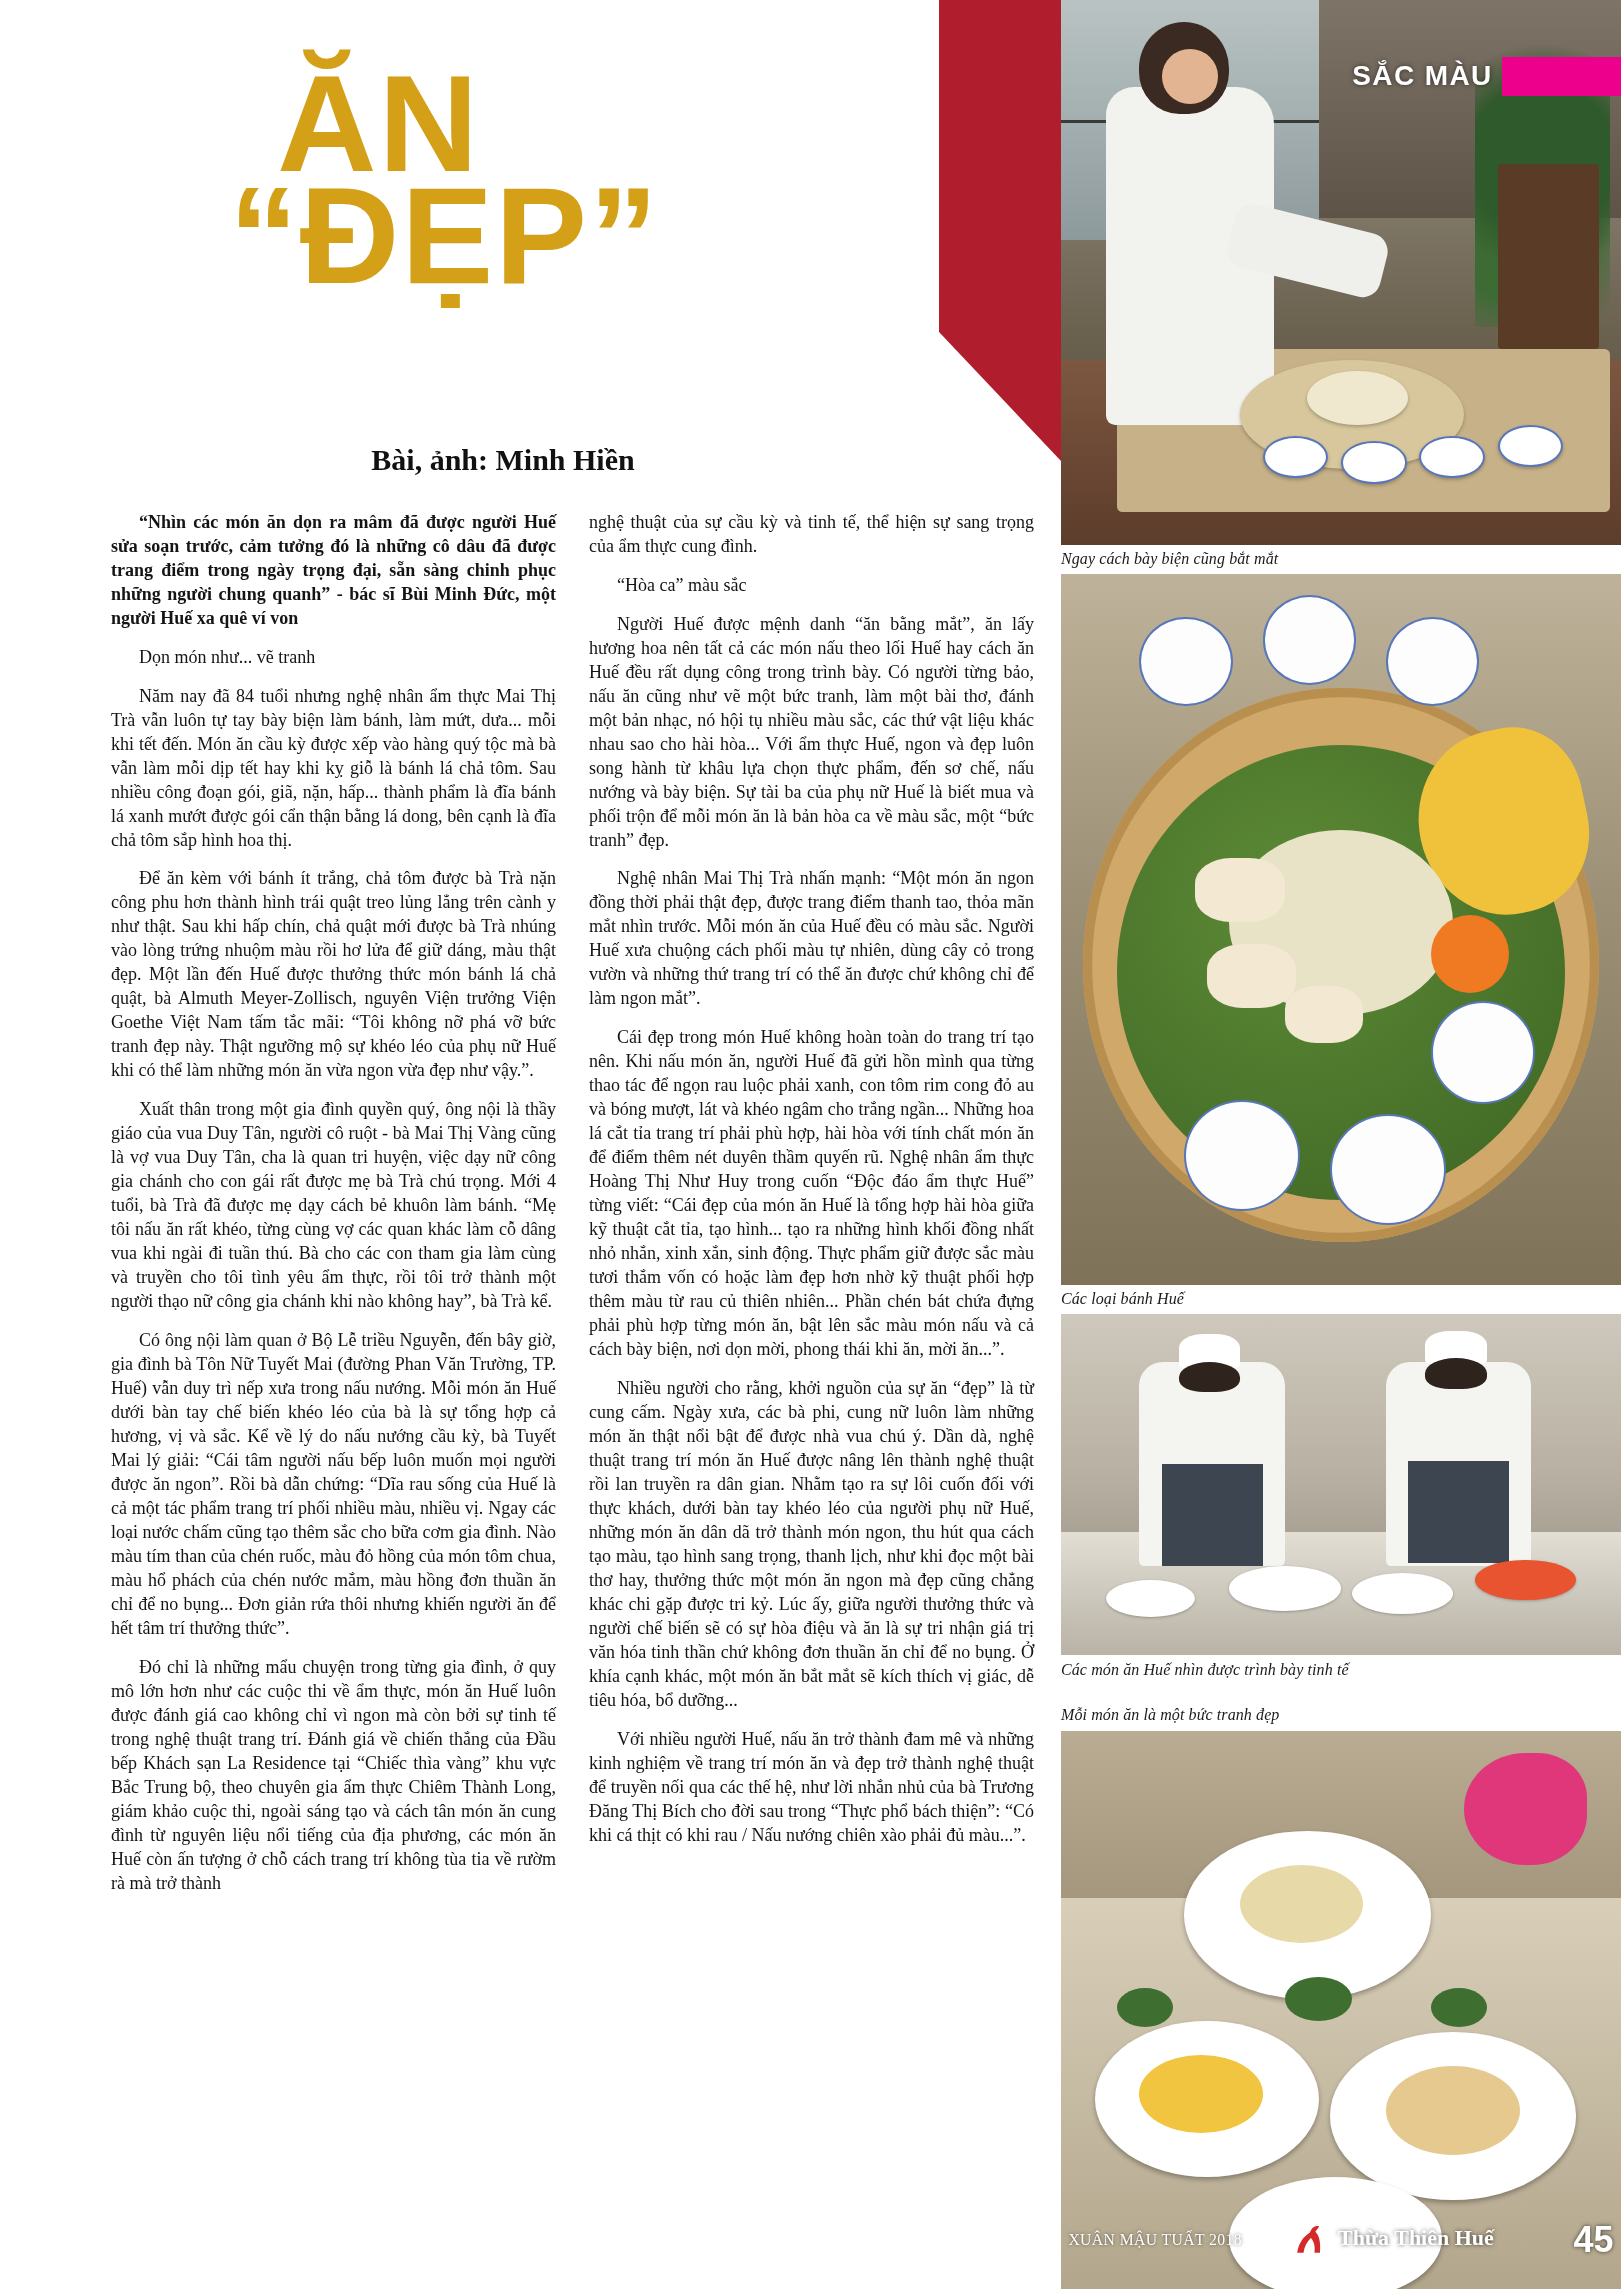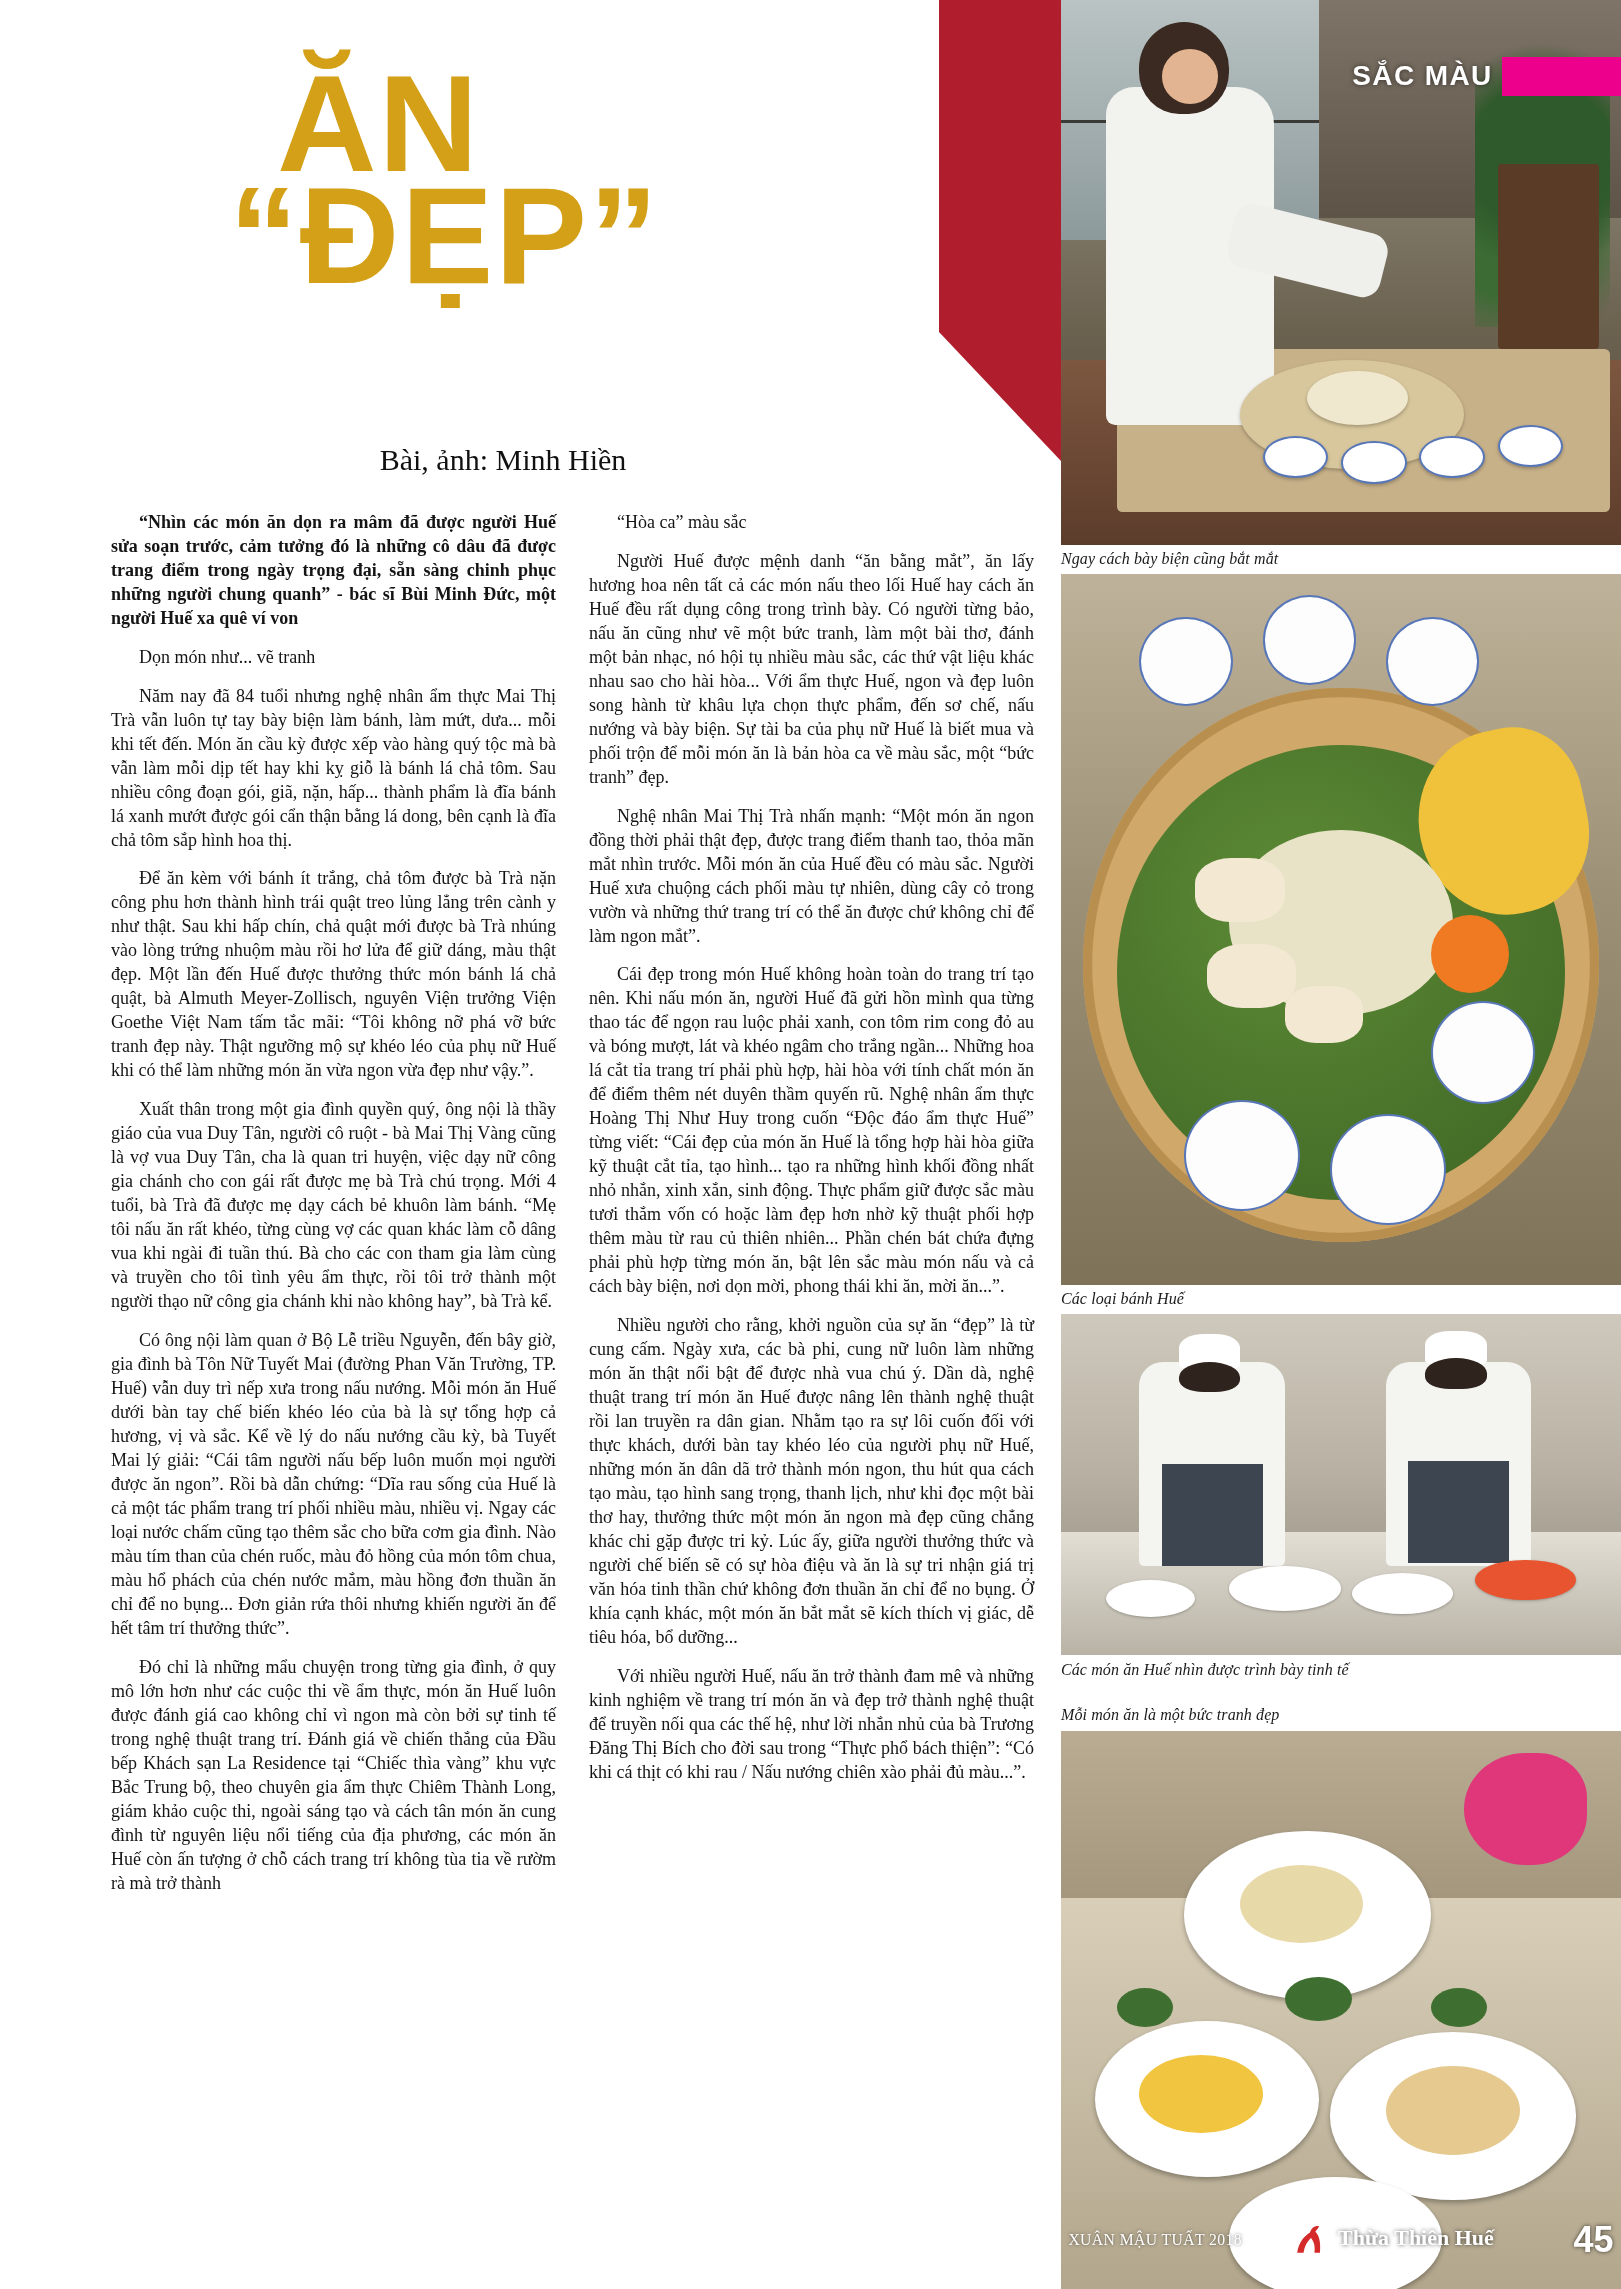--- a/index.html
+++ b/index.html
@@ -121,21 +121,21 @@
     color: #d4a017;
     letter-spacing: 1.8px;
   }
   .byline {
     position: absolute;
     left: 0;
     top: 443px;
     width: 1006px;
     text-align: center;
     font-family: "Liberation Serif", serif;
-    font-weight: normal;
+    font-weight: bold;
     font-size: 30px;
     color: #111;
   }
 
   
   .col {
     position: absolute;
     top: 510px;
     width: 445px;
     font-size: 18px;
@@ -267,20 +267,21 @@
     <p class="lead">“Nhìn các món ăn dọn ra mâm đã được người Huế sửa soạn trước, cảm tưởng đó là những cô dâu đã được trang điểm trong ngày trọng đại, sẵn sàng chinh phục những người chung quanh” - bác sĩ Bùi Minh Đức, một người Huế xa quê ví von</p>
     <p class="sub">Dọn món như... vẽ tranh</p>
     <p>Năm nay đã 84 tuổi nhưng nghệ nhân ẩm thực Mai Thị Trà vẫn luôn tự tay bày biện làm bánh, làm mứt, dưa... mỗi khi tết đến. Món ăn cầu kỳ được xếp vào hàng quý tộc mà bà vẫn làm mỗi dịp tết hay khi kỵ giỗ là bánh lá chả tôm. Sau nhiều công đoạn gói, giã, nặn, hấp... thành phẩm là đĩa bánh lá xanh mướt được gói cẩn thận bằng lá dong, bên cạnh là đĩa chả tôm sắp hình hoa thị.</p>
     <p>Để ăn kèm với bánh ít trắng, chả tôm được bà Trà nặn công phu hơn thành hình trái quật treo lủng lẳng trên cành y như thật. Sau khi hấp chín, chả quật mới được bà Trà nhúng vào lòng trứng nhuộm màu rồi hơ lửa để giữ dáng, màu thật đẹp. Một lần đến Huế được thưởng thức món bánh lá chả quật, bà Almuth Meyer-Zollisch, nguyên Viện trưởng Viện Goethe Việt Nam tấm tắc mãi: “Tôi không nỡ phá vỡ bức tranh đẹp này. Thật ngưỡng mộ sự khéo léo của phụ nữ Huế khi có thể làm những món ăn vừa ngon vừa đẹp như vậy.”.</p>
     <p>Xuất thân trong một gia đình quyền quý, ông nội là thầy giáo của vua Duy Tân, người cô ruột - bà Mai Thị Vàng cũng là vợ vua Duy Tân, cha là quan tri huyện, việc dạy nữ công gia chánh cho con gái rất được mẹ bà Trà chú trọng. Mới 4 tuổi, bà Trà đã được mẹ dạy cách bẻ khuôn làm bánh. “Mẹ tôi nấu ăn rất khéo, từng cùng vợ các quan khác làm cỗ dâng vua khi ngài đi tuần thú. Bà cho các con tham gia làm cùng và truyền cho tôi tình yêu ẩm thực, rồi tôi trở thành một người thạo nữ công gia chánh khi nào không hay”, bà Trà kể.</p>
     <p>Có ông nội làm quan ở Bộ Lễ triều Nguyễn, đến bây giờ, gia đình bà Tôn Nữ Tuyết Mai (đường Phan Văn Trường, TP. Huế) vẫn duy trì nếp xưa trong nấu nướng. Mỗi món ăn Huế dưới bàn tay chế biến khéo léo của bà là sự tổng hợp cả hương, vị và sắc. Kể về lý do nấu nướng cầu kỳ, bà Tuyết Mai lý giải: “Cái tâm người nấu bếp luôn muốn mọi người được ăn ngon”. Rồi bà dẫn chứng: “Dĩa rau sống của Huế là cả một tác phẩm trang trí phối nhiều màu, nhiều vị. Ngay các loại nước chấm cũng tạo thêm sắc cho bữa cơm gia đình. Nào màu tím than của chén ruốc, màu đỏ hồng của món tôm chua, màu hổ phách của chén nước mắm, màu hồng đơn thuần ăn chỉ để no bụng... Đơn giản rứa thôi nhưng khiến người ăn để hết tâm trí thưởng thức”.</p>
     <p>Đó chỉ là những mẩu chuyện trong từng gia đình, ở quy mô lớn hơn như các cuộc thi về ẩm thực, món ăn Huế luôn được đánh giá cao không chỉ vì ngon mà còn bởi sự tinh tế trong nghệ thuật trang trí. Đánh giá về chiến thắng của Đầu bếp Khách sạn La Residence tại “Chiếc thìa vàng” khu vực Bắc Trung bộ, theo chuyên gia ẩm thực Chiêm Thành Long, giám khảo cuộc thi, ngoài sáng tạo và cách tân món ăn cung đình từ nguyên liệu nổi tiếng của địa phương, các món ăn Huế còn ấn tượng ở chỗ cách trang trí không tùa tia về rườm rà mà trở thành</p>
   </div>
 
   <div class="col right">
+    <p class="noindent">nghệ thuật của sự cầu kỳ và tinh tế, thể hiện sự sang trọng của ẩm thực cung đình.</p>
     <p class="sub">“Hòa ca” màu sắc</p>
     <p>Người Huế được mệnh danh “ăn bằng mắt”, ăn lấy hương hoa nên tất cả các món nấu theo lối Huế hay cách ăn Huế đều rất dụng công trong trình bày. Có người từng bảo, nấu ăn cũng như vẽ một bức tranh, làm một bài thơ, đánh một bản nhạc, nó hội tụ nhiều màu sắc, các thứ vật liệu khác nhau sao cho hài hòa... Với ẩm thực Huế, ngon và đẹp luôn song hành từ khâu lựa chọn thực phẩm, đến sơ chế, nấu nướng và bày biện. Sự tài ba của phụ nữ Huế là biết mua và phối trộn để mỗi món ăn là bản hòa ca về màu sắc, một “bức tranh” đẹp.</p>
     <p>Nghệ nhân Mai Thị Trà nhấn mạnh: “Một món ăn ngon đồng thời phải thật đẹp, được trang điểm thanh tao, thỏa mãn mắt nhìn trước. Mỗi món ăn của Huế đều có màu sắc. Người Huế xưa chuộng cách phối màu tự nhiên, dùng cây cỏ trong vườn và những thứ trang trí có thể ăn được chứ không chỉ để làm ngon mắt”.</p>
     <p>Cái đẹp trong món Huế không hoàn toàn do trang trí tạo nên. Khi nấu món ăn, người Huế đã gửi hồn mình qua từng thao tác để ngọn rau luộc phải xanh, con tôm rim cong đỏ au và bóng mượt, lát và khéo ngâm cho trắng ngần... Những hoa lá cắt tỉa trang trí phải phù hợp, hài hòa với tính chất món ăn để điểm thêm nét duyên thầm quyến rũ. Nghệ nhân ẩm thực Hoàng Thị Như Huy trong cuốn “Độc đáo ẩm thực Huế” từng viết: “Cái đẹp của món ăn Huế là tổng hợp hài hòa giữa kỹ thuật cắt tỉa, tạo hình... tạo ra những hình khối đồng nhất nhỏ nhắn, xinh xắn, sinh động. Thực phẩm giữ được sắc màu tươi thắm vốn có hoặc làm đẹp hơn nhờ kỹ thuật phối hợp thêm màu từ rau củ thiên nhiên... Phần chén bát chứa đựng phải phù hợp từng món ăn, bật lên sắc màu món nấu và cả cách bày biện, nơi dọn mời, phong thái khi ăn, mời ăn...”.</p>
     <p>Nhiều người cho rằng, khởi nguồn của sự ăn “đẹp” là từ cung cấm. Ngày xưa, các bà phi, cung nữ luôn làm những món ăn thật nổi bật để được nhà vua chú ý. Dần dà, nghệ thuật trang trí món ăn Huế được nâng lên thành nghệ thuật rồi lan truyền ra dân gian. Nhằm tạo ra sự lôi cuốn đối với thực khách, dưới bàn tay khéo léo của người phụ nữ Huế, những món ăn dân dã trở thành món ngon, thu hút qua cách tạo màu, tạo hình sang trọng, thanh lịch, như khi đọc một bài thơ hay, thưởng thức một món ăn ngon mà đẹp cũng chẳng khác chi gặp được tri kỷ. Lúc ấy, giữa người thưởng thức và người chế biến sẽ có sự hòa điệu và ăn là sự tri nhận giá trị văn hóa tinh thần chứ không đơn thuần ăn chỉ để no bụng. Ở khía cạnh khác, một món ăn bắt mắt sẽ kích thích vị giác, dễ tiêu hóa, bổ dưỡng...</p>
     <p>Với nhiều người Huế, nấu ăn trở thành đam mê và những kinh nghiệm về trang trí món ăn và đẹp trở thành nghệ thuật để truyền nối qua các thế hệ, như lời nhắn nhủ của bà Trương Đăng Thị Bích cho đời sau trong “Thực phổ bách thiện”: “Có khi cá thịt có khi rau / Nấu nướng chiên xào phải đủ màu...”.</p>
   </div>
 
   <div class="photo-col">
 

